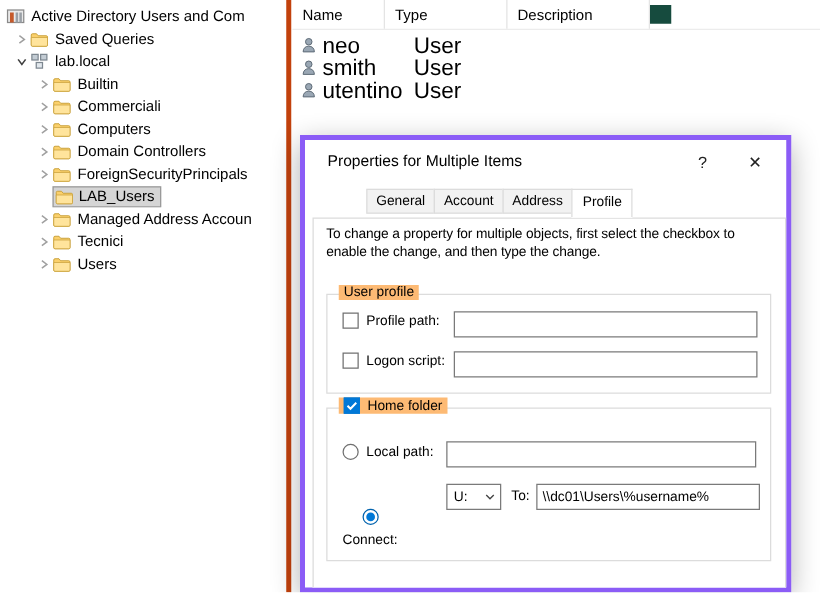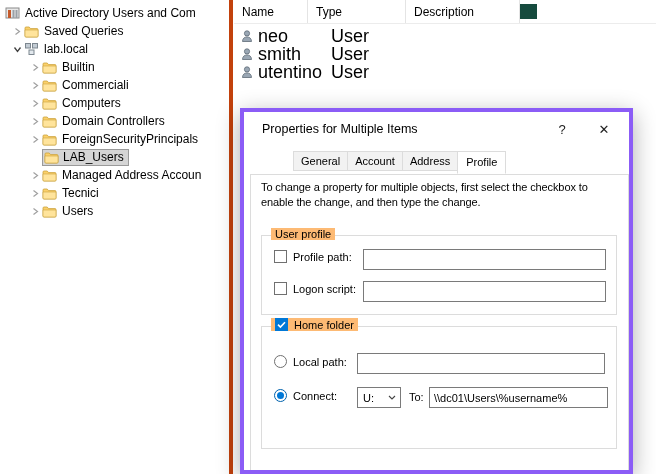--- a/index.html
+++ b/index.html
@@ -63,21 +63,21 @@
 
   .field { position:absolute; height:21px; border:1px solid #7a7a7a; background:#fff; font-family:"Liberation Sans",sans-serif; font-size:11px; padding:0 4px; color:#000; }
   .f-ppath { left:101px; top:13px; width:243px; }
   .f-lscript { left:101px; top:45px; width:243px; }
   .f-lpath { left:95px; top:26px; width:248px; }
   .f-connect { left:167px; top:60px; width:179px; }
 
   .r-ppath { left:12px; top:14px; }
   .r-lscript { left:12px; top:46px; }
   .r-lpath { left:12px; top:28px; }
-  .r-connect { left:12px; top:62px; }
+  .r-connect { left:12px; top:80px;flex-direction:column; }
 
   .dd { position:absolute; left:95px; top:60px; width:44px; height:21px; border:1px solid #7a7a7a; background:#fff; display:flex; align-items:center; padding:0 4px 0 5px; }
   .dd .ddchev { margin-left:auto; display:flex; }
   .tolabel { position:absolute; left:147px; top:64px; }
 </style>
 </head>
 <body>
 
 <div class="app">
 

